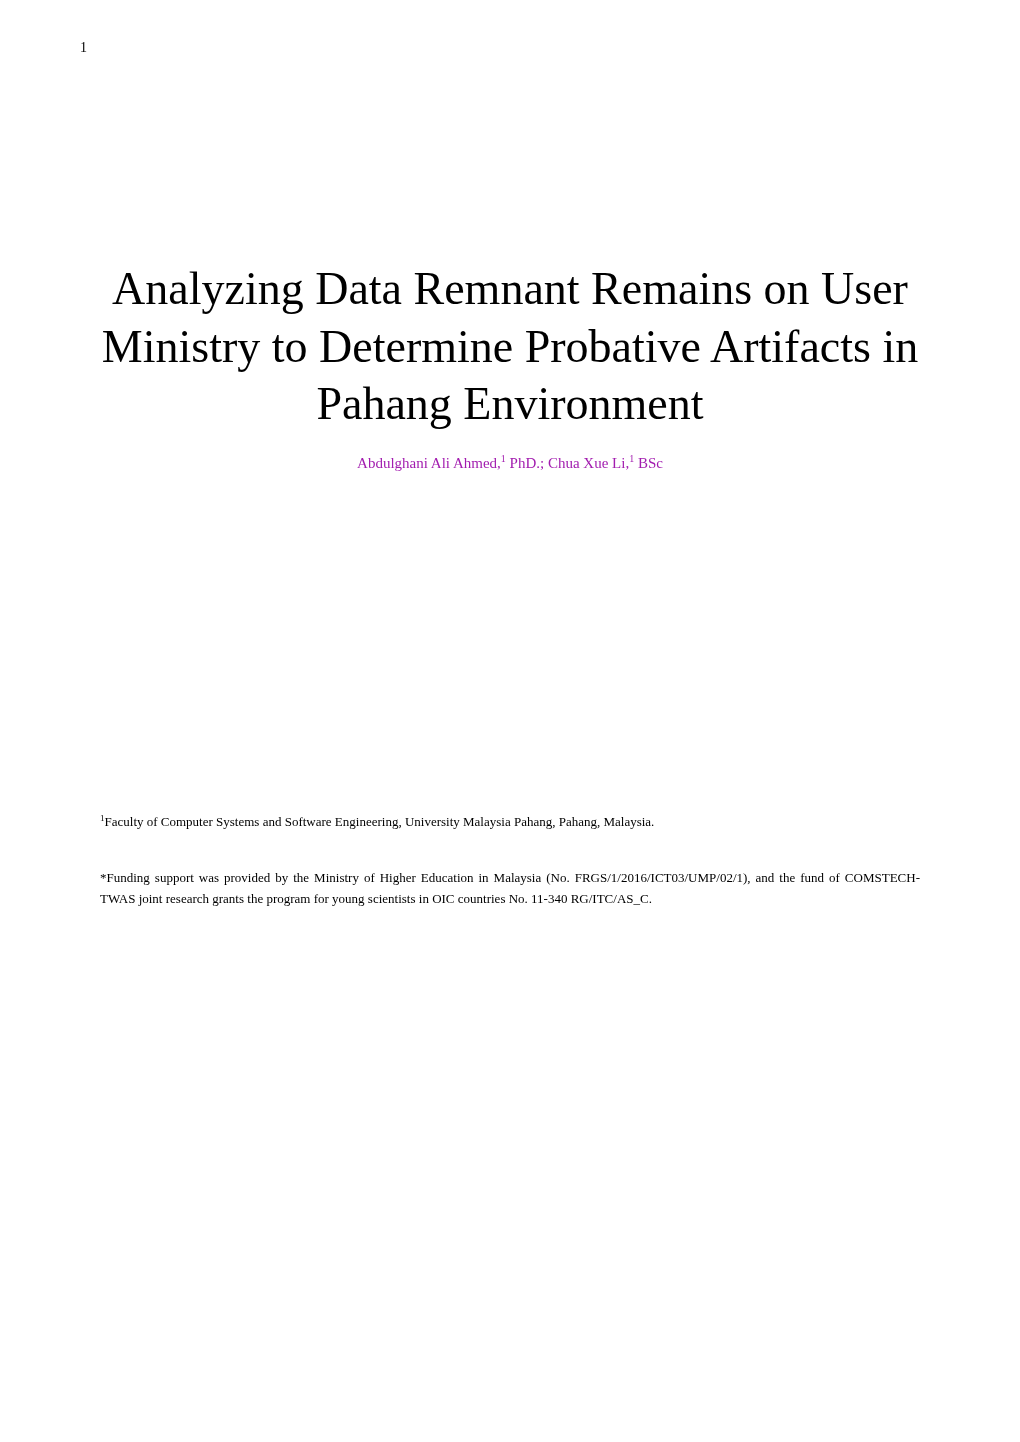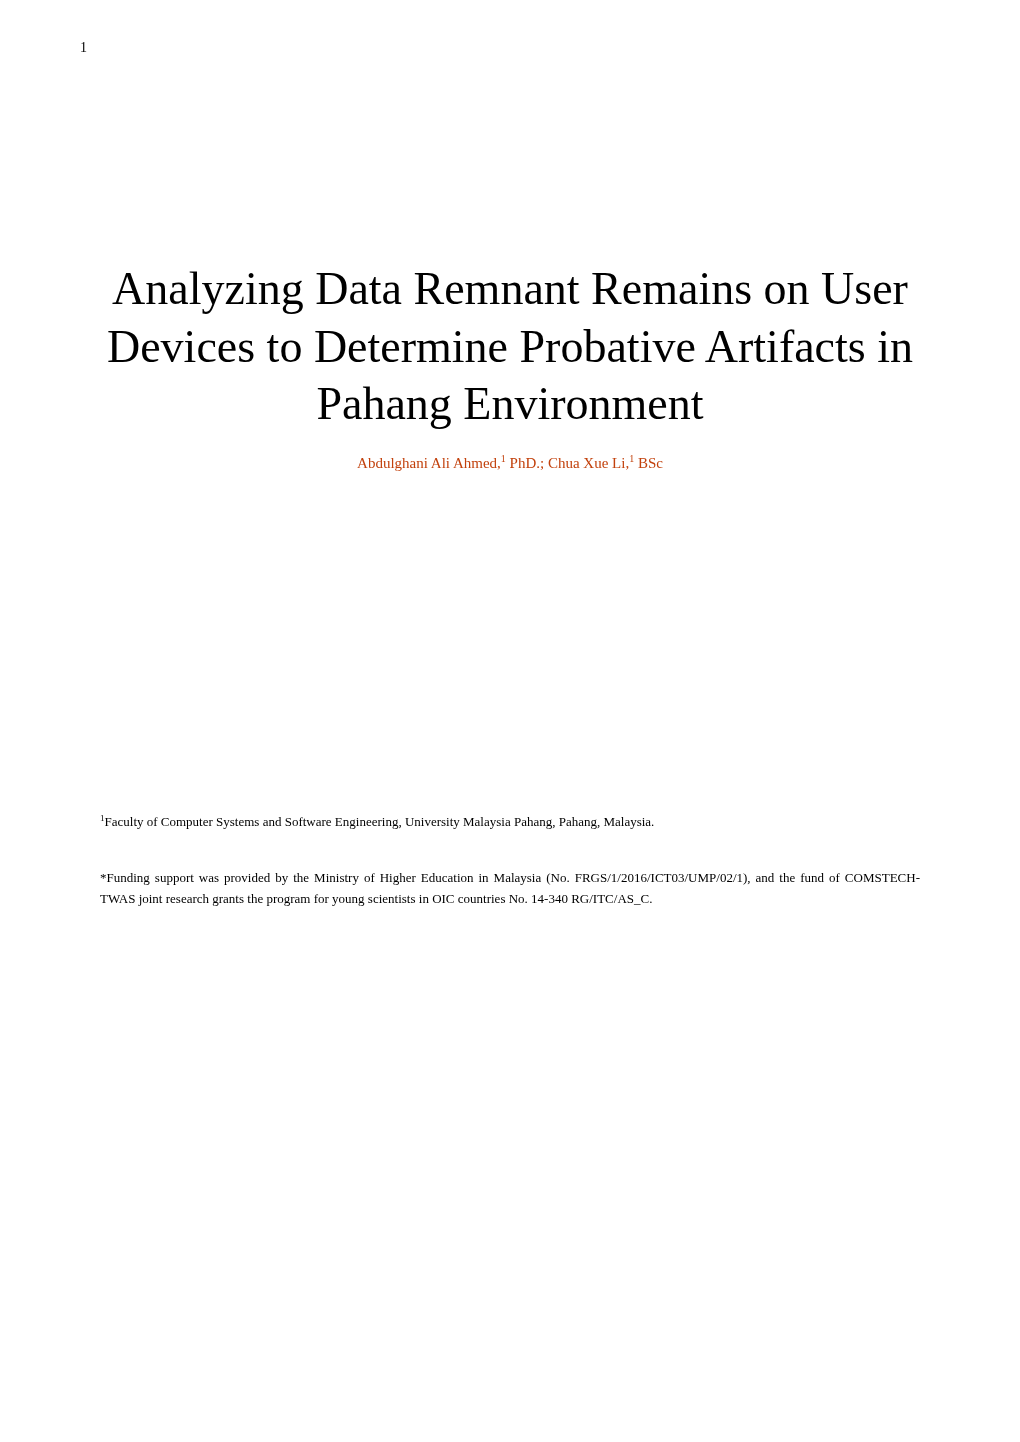--- a/index.html
+++ b/index.html
@@ -43,21 +43,21 @@
       font-size: 46px;
       font-weight: normal;
       line-height: 1.25;
       color: #000;
       font-family: "Times New Roman", Times, serif;
       margin-bottom: 20px;
     }
 
     .authors {
       font-size: 15px;
-      color: #c2410c;
+      color: #a21caf;
       text-align: center;
       margin-top: 18px;
       font-family: "Times New Roman", Times, serif;
     }
 
     .authors sup {
       font-size: 10px;
       vertical-align: super;
     }
 
@@ -86,28 +86,28 @@
 </head>
 <body>
 
 <div class="page">
 
   <div class="page-number">1</div>
 
   <div class="title-section">
     <h1 class="main-title">
       <span>Analyzing Data Remnant Remains on User</span><br>
-      <span>Devices to Determine Probative Artifacts in</span><br>
+      <span>Ministry to Determine Probative Artifacts in</span><br>
       <span>Pahang Environment</span>
     </h1>
     <div class="authors">
       <span>Abdulghani Ali Ahmed,</span><sup>1</sup><span> PhD.; Chua Xue Li,</span><sup>1</sup><span> BSc</span>
     </div>
   </div>
 
   <div class="footnote-section">
     <div class="footnote-affiliation">
       <sup>1</sup><span>Faculty of Computer Systems and Software Engineering, University Malaysia Pahang, Pahang, Malaysia.</span>
     </div>
-    <div class="footnote-funding">*Funding support was provided by the Ministry of Higher Education in Malaysia (No. FRGS/1/2016/ICT03/UMP/02/1), and the fund of COMSTECH-TWAS joint research grants the program for young scientists in OIC countries No. 14-340 RG/ITC/AS_C.</div>
+    <div class="footnote-funding">*Funding support was provided by the Ministry of Higher Education in Malaysia (No. FRGS/1/2016/ICT03/UMP/02/1), and the fund of COMSTECH-TWAS joint research grants the program for young scientists in OIC countries No. 11-340 RG/ITC/AS_C.</div>
   </div>
 
 </div>
 
 </body></html>

